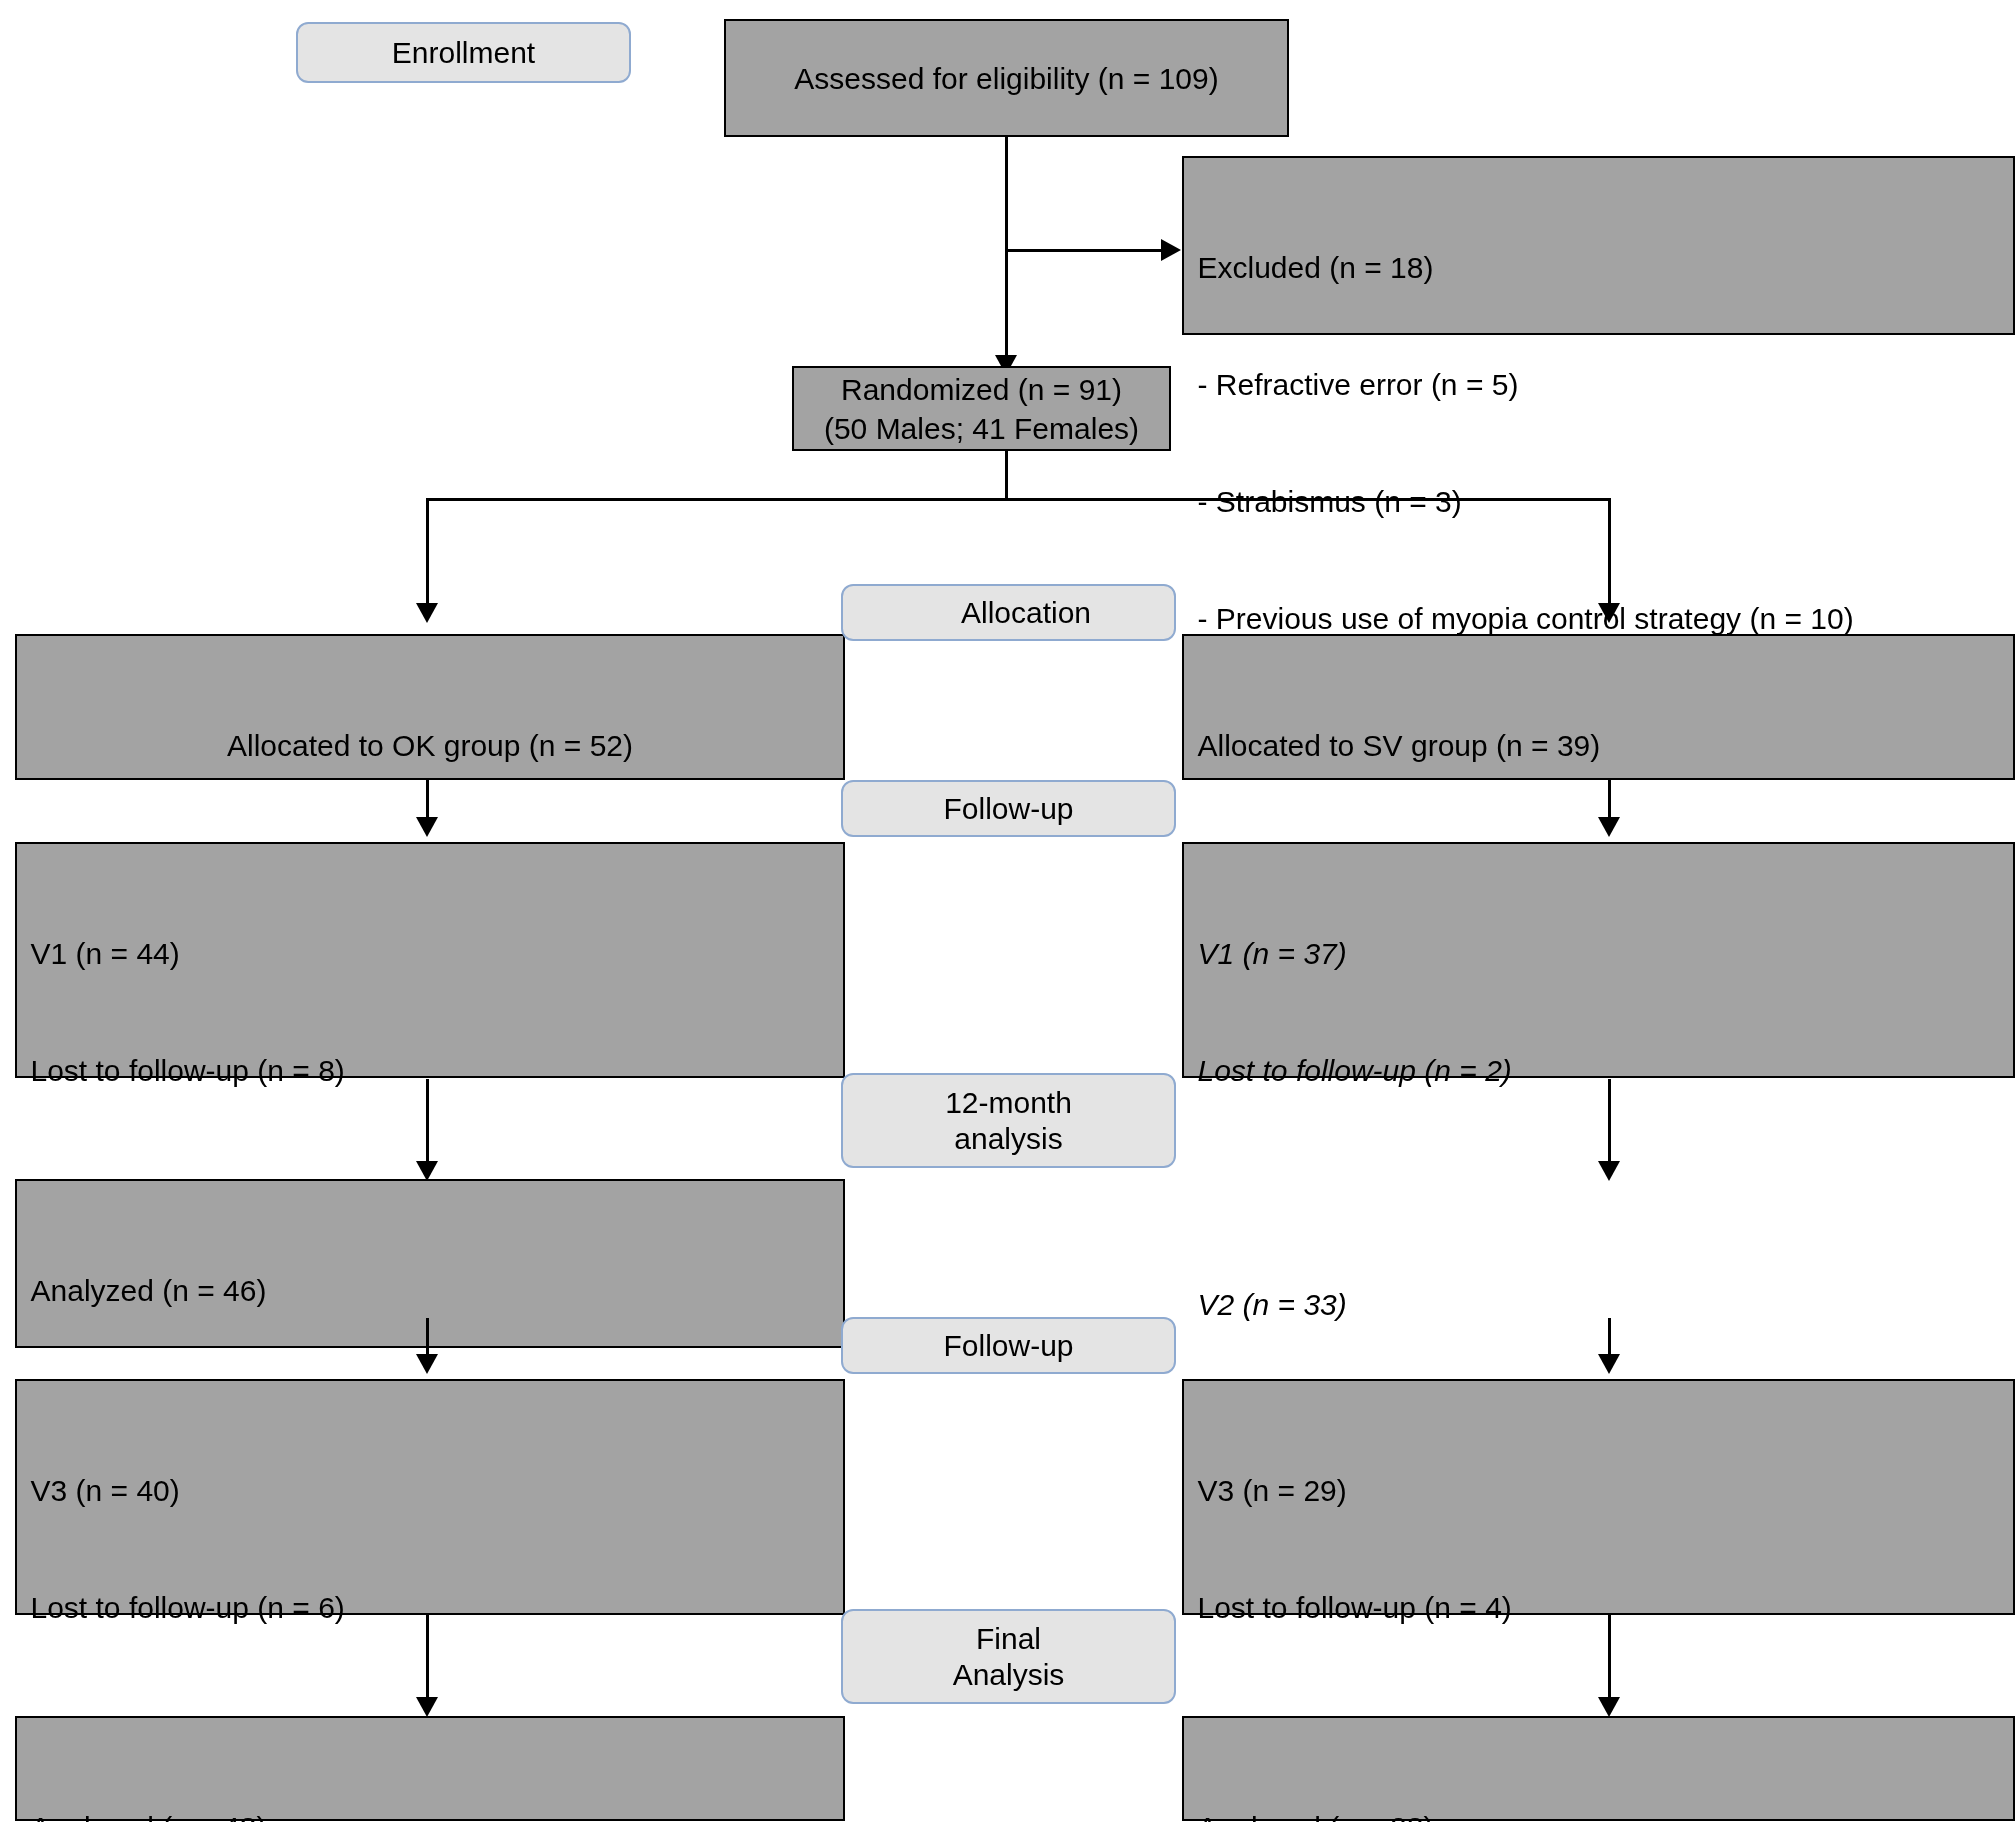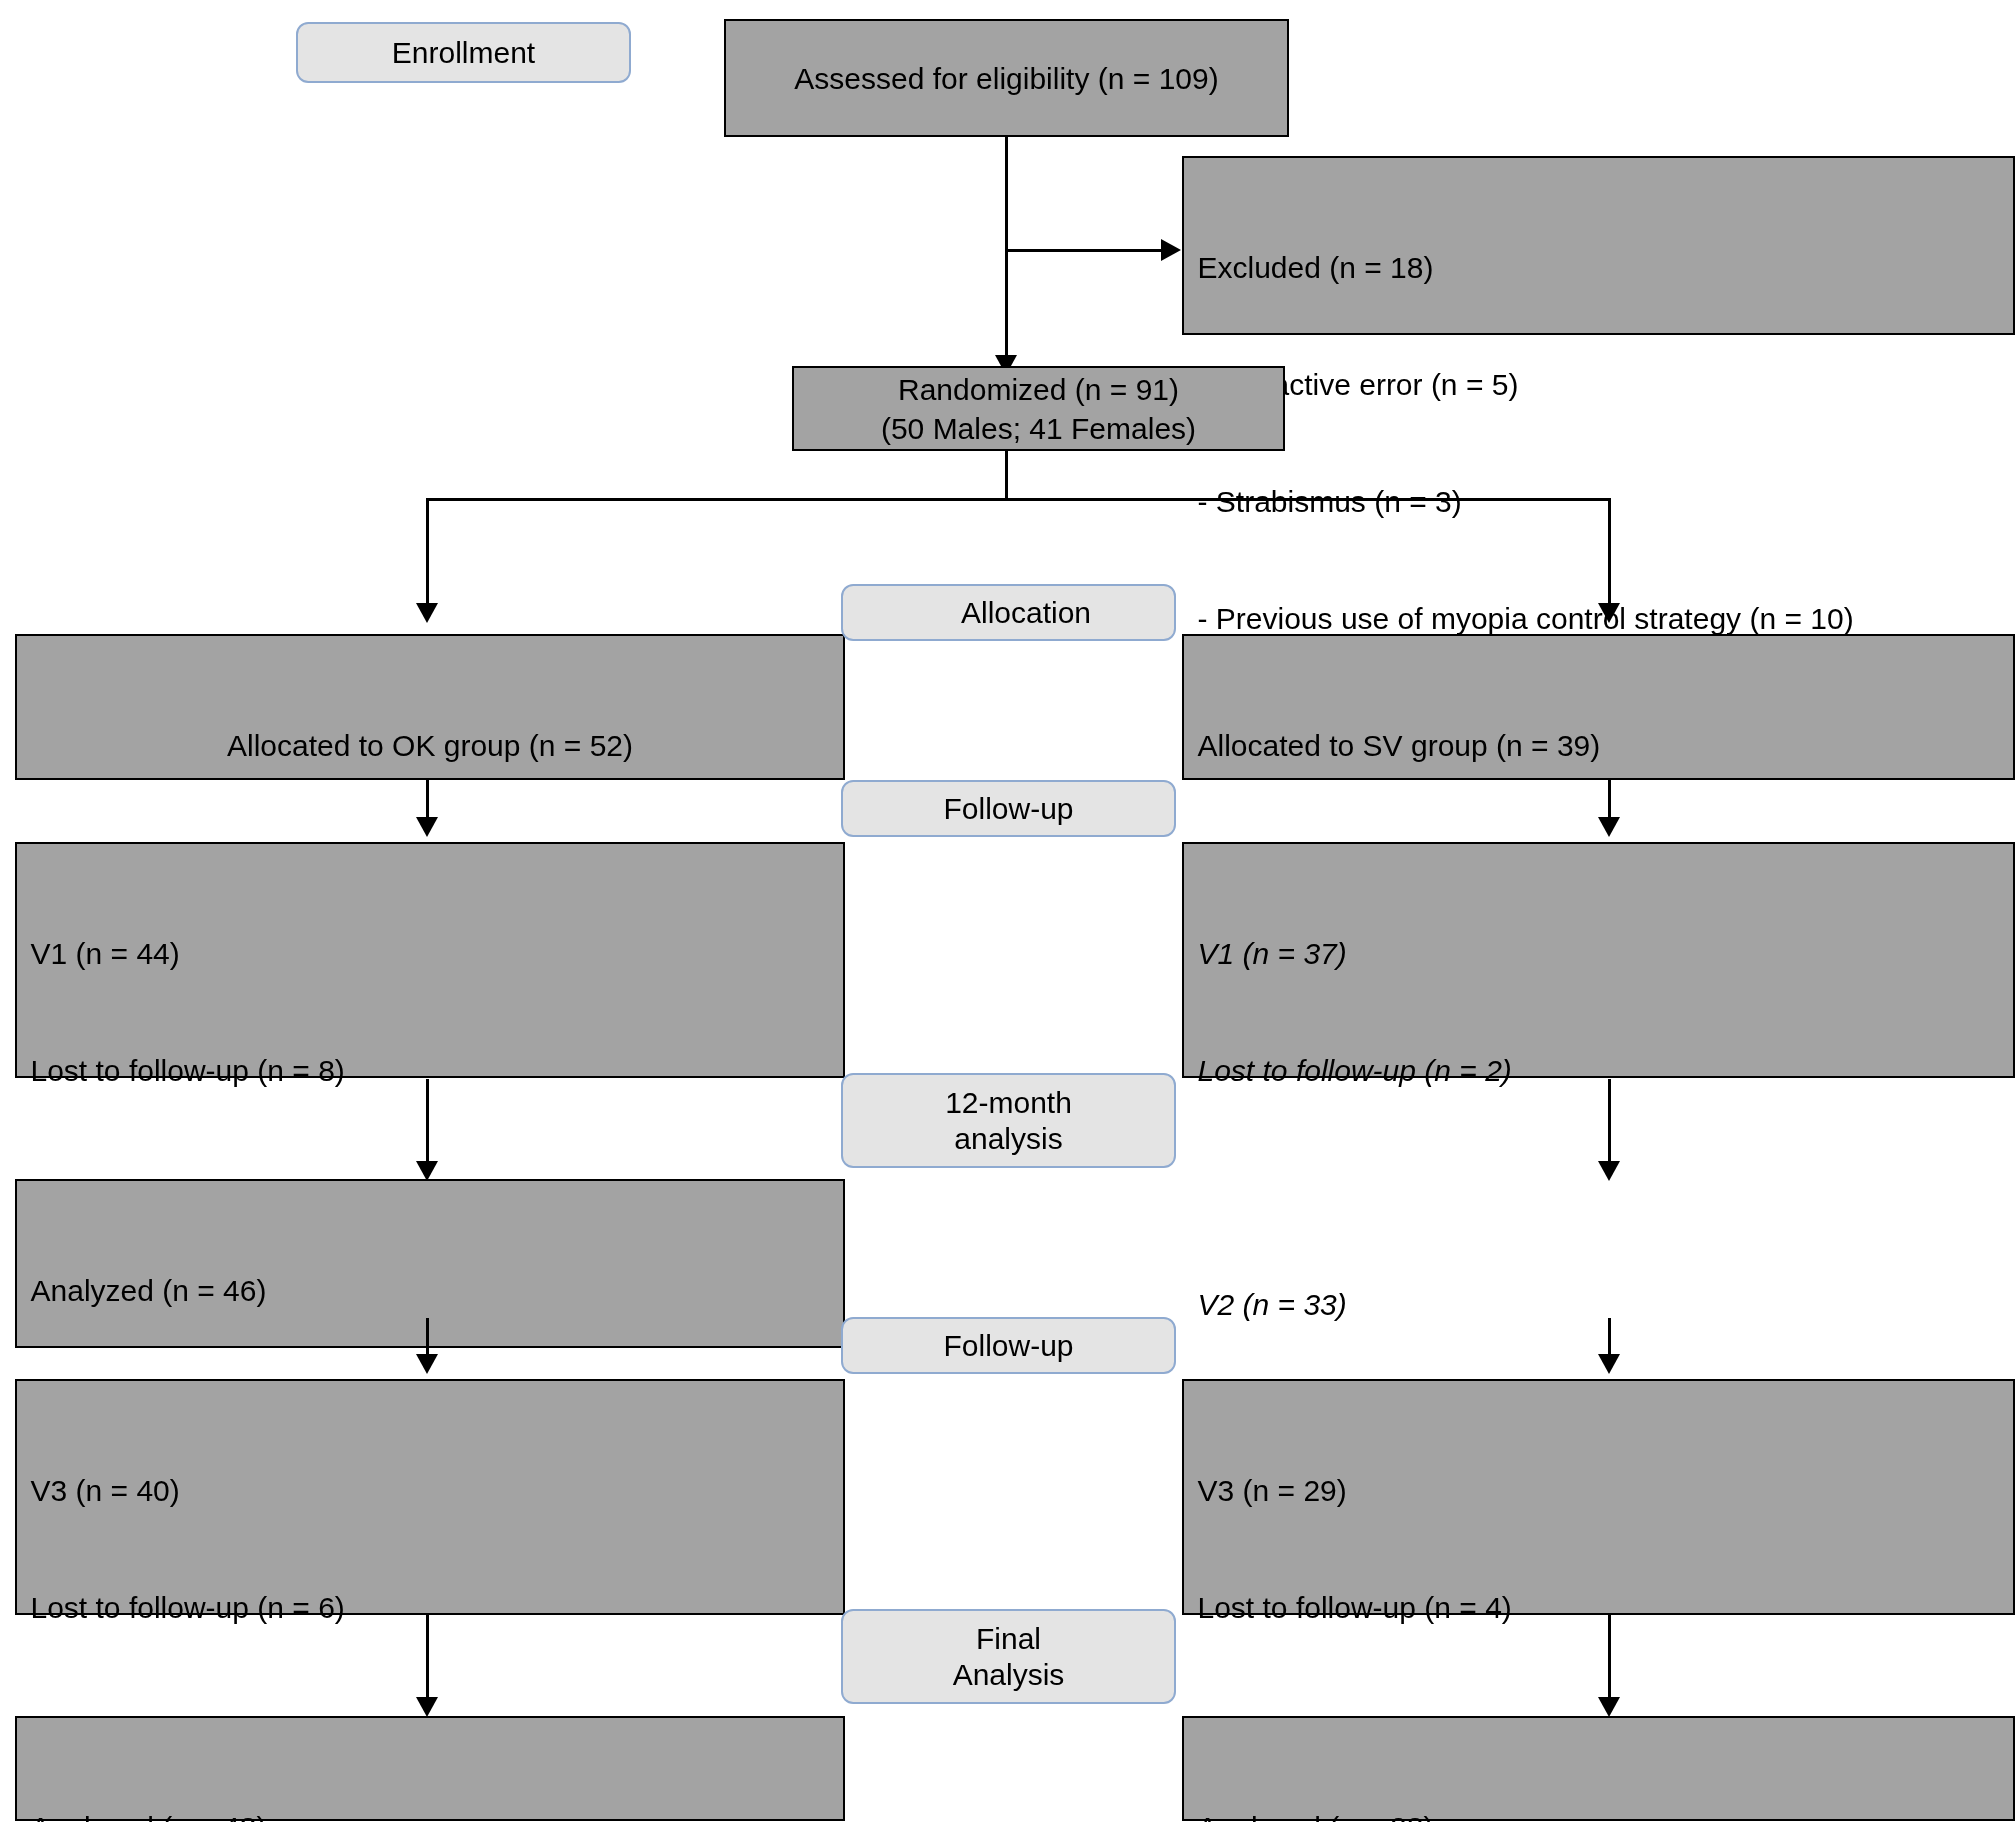--- a/index.html
+++ b/index.html
@@ -107,21 +107,21 @@
   <div class="hline" style="left:1007px; top:249px; width:169px; height:2.7px;"></div>
   <div class="arrow-right" style="left:1161px; top:239px;"></div>
 
   <div class="box pad" style="left:1182px; top:156px; width:833px; height:179px;">
     <span class="ln">Excluded (n = 18)</span>
     <span class="ln">- Refractive error (n = 5)</span>
     <span class="ln">- Strabismus (n = 3)</span>
     <span class="ln">- Previous use of myopia control strategy (n = 10)</span>
   </div>
 
-  <div class="box center" style="left:792px; top:366px; width:493px; height:85px;">
+  <div class="box center" style="left:792px; top:366px; width:379px; height:85px;">
     <span class="ln">Randomized (n = 91)</span>
     <span class="ln">(50 Males; 41 Females)</span>
   </div>
 
   <div class="vline" style="left:1005px; top:450px; width:2.7px; height:51px;"></div>
   <div class="hline" style="left:426px; top:498px; width:1185px; height:2.7px;"></div>
   <div class="vline" style="left:426px; top:498px; width:2.7px; height:112px;"></div>
   <div class="arrow-down" style="left:416px; top:603px;"></div>
   <div class="vline" style="left:1608px; top:498px; width:2.7px; height:112px;"></div>
   <div class="arrow-down" style="left:1598px; top:603px;"></div>

